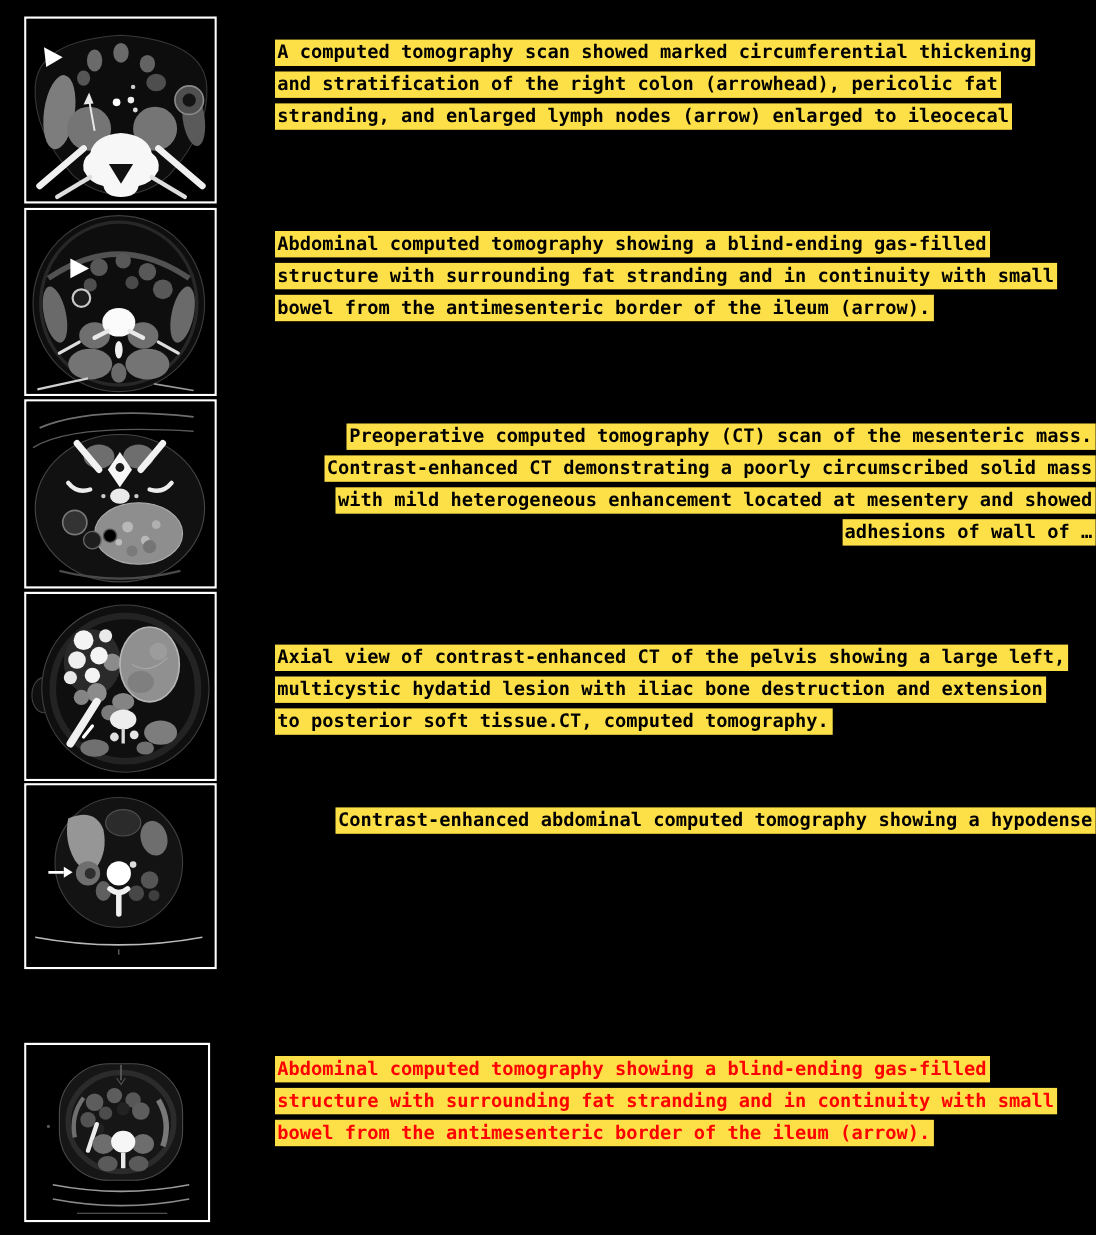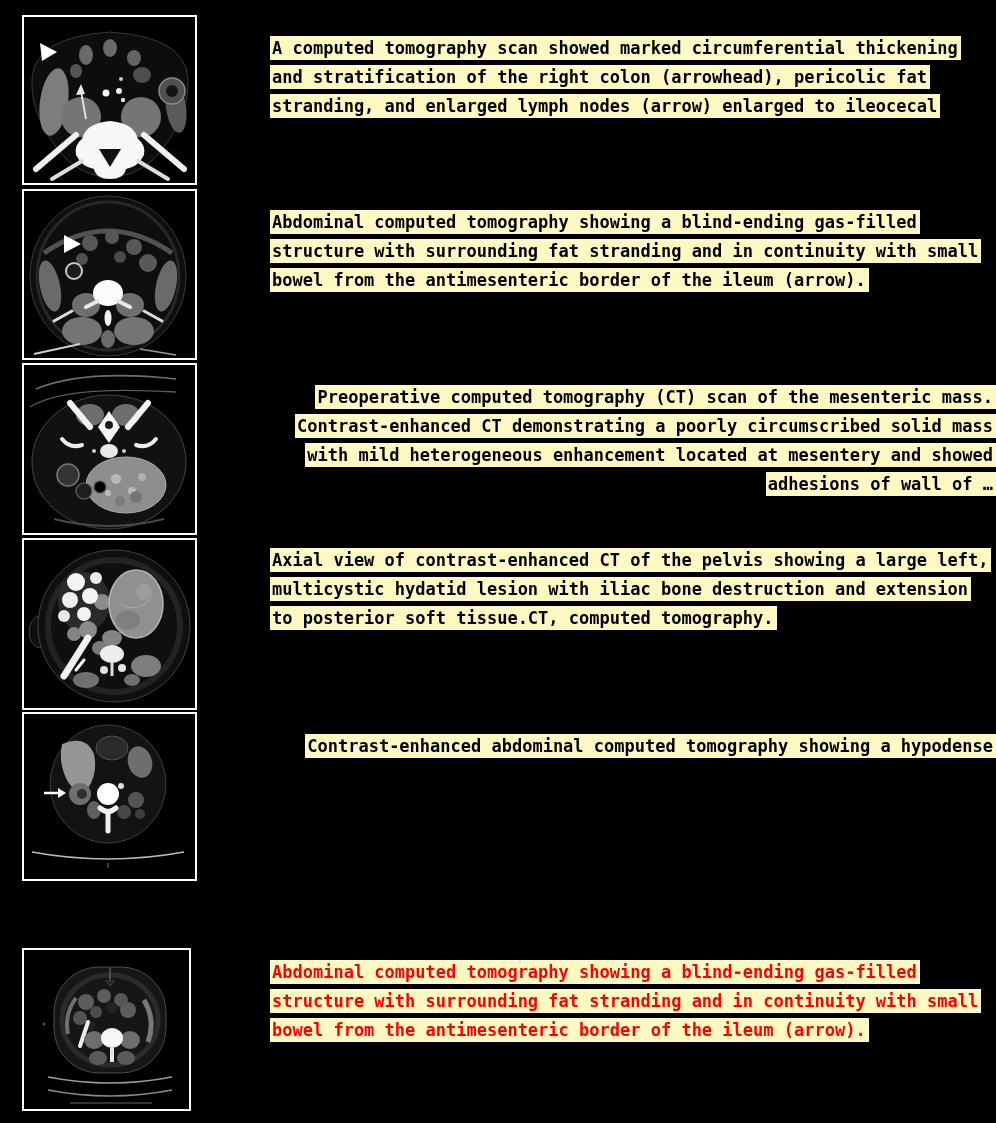--- a/index.html
+++ b/index.html
@@ -24,25 +24,25 @@
   .t4{top:538px;width:175px;height:172px;}
   .t5{top:712px;width:175px;height:169px;}
   .t6{top:948px;width:169px;height:163px;}
   
   .cap{
     position:absolute;left:250px;width:746px;
     font-size:17px;font-weight:bold;
     color:#000;
   }
   .cap .line{height:29px;line-height:29px;white-space:pre;}
-  .cap .line span{background:#fef9c3;padding:2px 3px 2px 2px;margin-left:20px;}
+  .cap .line span{background:#fde047;padding:2px 3px 2px 2px;}
   .c1{top:34px;}
   .c2{top:208px;}
   .c3{top:383px;text-align:right;}
-  .c4{top:546px;}
+  .c4{top:584px;}
   .c5{top:732px;}
   .c6{top:958px;}
 </style>
 </head>
 <body>
 
 <figure class="tile t1">
   <svg viewBox="0 0 171 166" preserveAspectRatio="none">
     <rect x="0" y="0" width="171" height="166" fill="#000"></rect>
     <path d="M8,62 Q10,20 86,15 Q162,20 164,62 Q166,102 130,142 Q110,160 86,160 Q62,160 42,142 Q6,102 8,62 Z" fill="#0d0d0d" stroke="#383838" stroke-width="1"></path>

